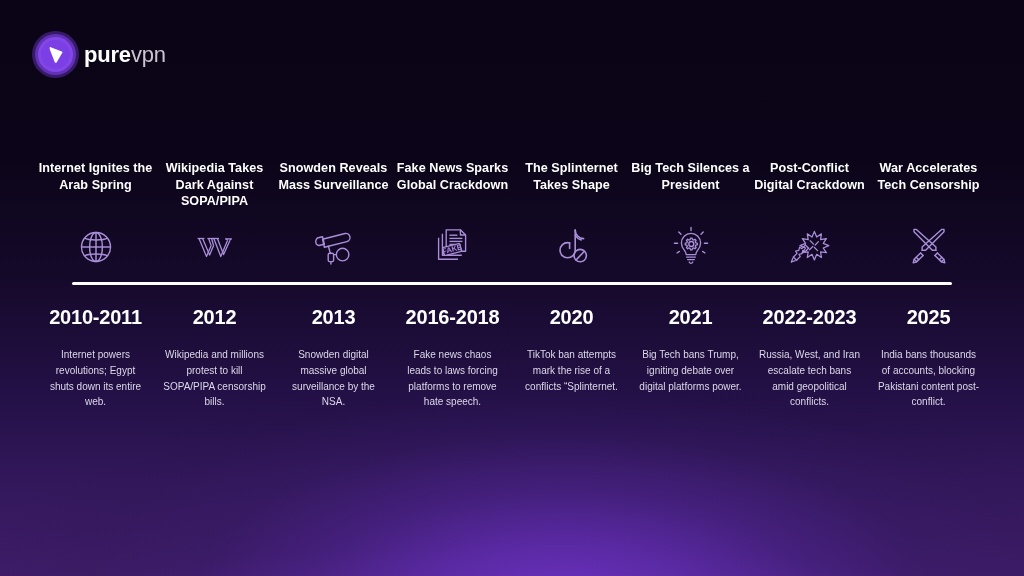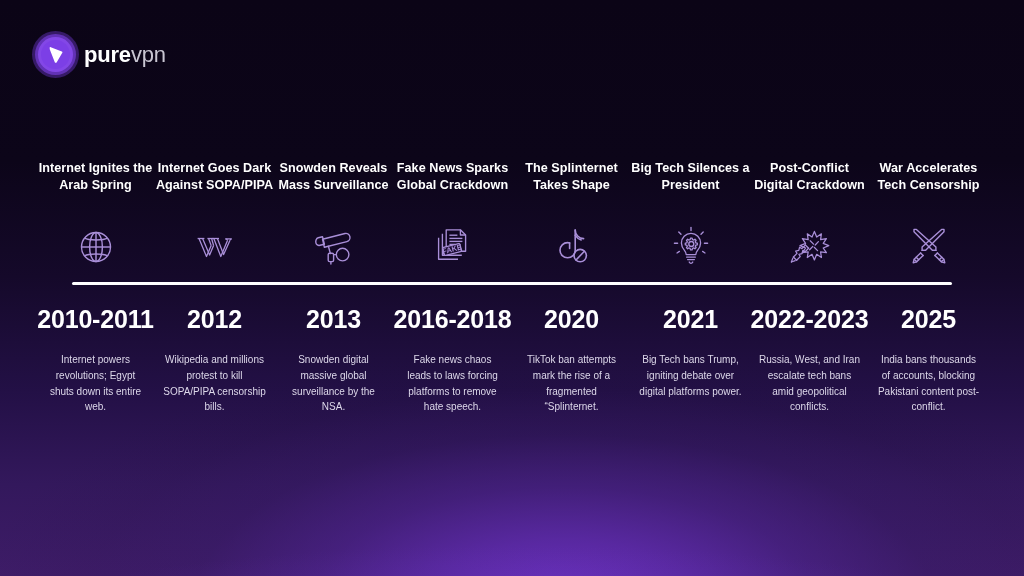--- a/index.html
+++ b/index.html
@@ -66,21 +66,21 @@
     height:58px; display:flex; align-items:center; justify-content:center;
     margin-top:6px;
   }
   .col-icon svg { display:block; }
   .axis-wrap { width:100%; padding:0 2px; }
   #axis {
     width:880px; height:3px; background:#ffffff; margin:6px auto 0 auto;
     border-radius:2px;
   }
   .col-year {
-    color:#ffffff; font-weight:bold; font-size:25px; line-height:1;
+    color:#ffffff; font-weight:bold; font-size:20px; line-height:1;
     text-align:center; margin-top:22px; letter-spacing:-.2px;
   }
   .col-desc {
     color:#ddd8ea; font-size:10px; line-height:1.58; text-align:center;
     margin-top:20px; padding:0 8px;
   }
 </style>
 </head>
 <body>
 
@@ -116,21 +116,21 @@
             <ellipse cx="20" cy="20" rx="6.4" ry="14.5"></ellipse>
             <line x1="5.5" y1="20" x2="34.5" y2="20"></line>
             <path d="M8.6 11.2 C12.6 13.6 27.4 13.6 31.4 11.2"></path>
             <path d="M8.6 28.8 C12.6 26.4 27.4 26.4 31.4 28.8"></path>
             <line x1="20" y1="5.5" x2="20" y2="34.5"></line>
           </svg>
         </div>
       </div>
 
       <div class="col">
-        <div class="col-title">Internet Goes Dark Against SOPA/PIPA</div>
+        <div class="col-title">Wikipedia Takes Dark Against SOPA/PIPA</div>
         <div class="col-icon">
           <svg width="40" height="40" viewBox="0 0 40 40" fill="none" stroke="#a98fd8" stroke-width="1.3" stroke-linejoin="round">
             <path d="M4 11.5 L11.5 29.5 L16.2 18.6"></path>
             <path d="M7.6 11.5 L14.6 28 L18.6 18.6"></path>
             <path d="M16.2 18.6 L13.6 11.5"></path>
             <path d="M18.6 18.6 L16.6 11.5"></path>
             <path d="M18.8 11.5 L25.8 29.5 L32.6 13.2"></path>
             <path d="M22.4 11.5 L28.6 27.6 L35 13.2"></path>
             <line x1="2.6" y1="11.5" x2="9.4" y2="11.5"></line>
             <line x1="12.4" y1="11.5" x2="18.4" y2="11.5"></line>
@@ -281,21 +281,21 @@
       <div class="col">
         <div class="col-year">2013</div>
         <div class="col-desc">Snowden digital massive global surveillance by the NSA.</div>
       </div>
       <div class="col">
         <div class="col-year">2016-2018</div>
         <div class="col-desc">Fake news chaos leads to laws forcing platforms to remove hate speech.</div>
       </div>
       <div class="col">
         <div class="col-year">2020</div>
-        <div class="col-desc">TikTok ban attempts mark the rise of a fragmented “Splinternet.</div>
+        <div class="col-desc">TikTok ban attempts mark the rise of a conflicts “Splinternet.</div>
       </div>
       <div class="col">
         <div class="col-year">2021</div>
         <div class="col-desc">Big Tech bans Trump, igniting debate over digital platforms power.</div>
       </div>
       <div class="col">
         <div class="col-year">2022-2023</div>
         <div class="col-desc">Russia, West, and Iran escalate tech bans amid geopolitical conflicts.</div>
       </div>
       <div class="col">

